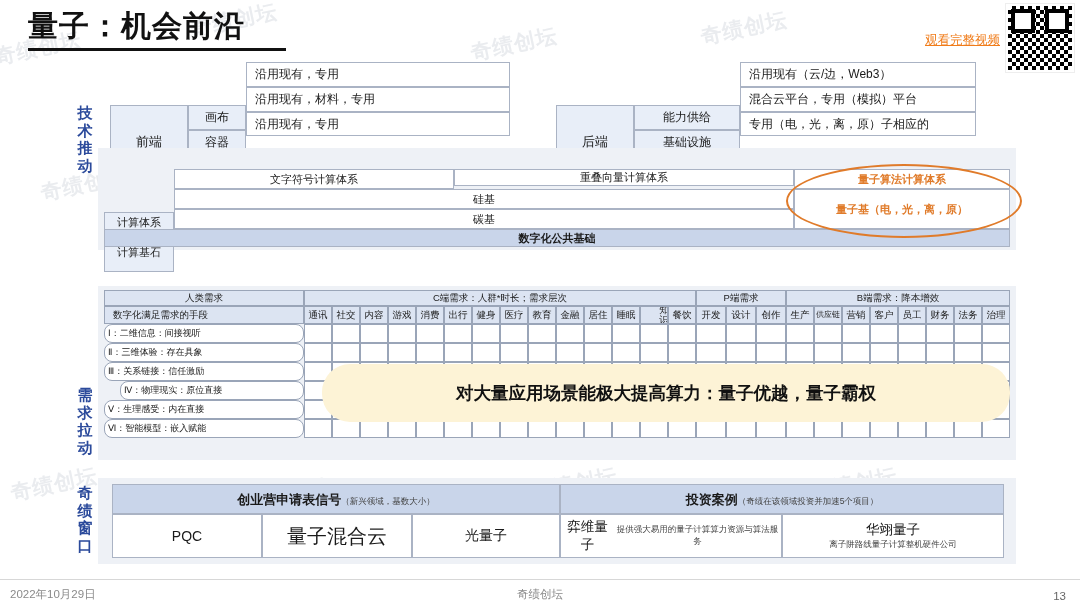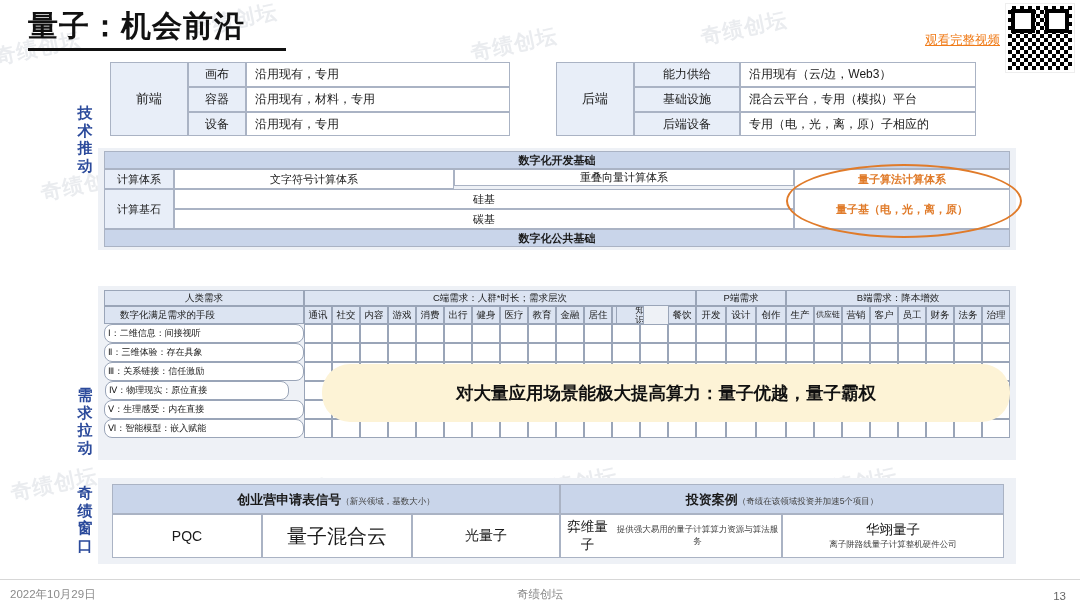--- a/index.html
+++ b/index.html
@@ -112,20 +112,21 @@
     position: absolute;
     background: #eef1f6;
     box-sizing: border-box;
   }
   .cell-head {
     background: #c9d5ea;
     font-weight: normal;
   }
   .cell-lite {
     background: #e8eef8;
+    margin-top: 43px;
   }
   .left {
     justify-content: flex-start;
     padding-left: 8px;
     text-align: left;
   }
 
   
   .t2cell {
     position: absolute;
@@ -232,21 +233,20 @@
   <div class="grid-box left" style="left:740px; top:62px; width:236px; height:25px;">沿用现有（云/边，Web3）</div>
 
   <div class="grid-box cell-lite" style="left:634px; top:87px; width:106px; height:25px;">基础设施</div>
   <div class="grid-box left" style="left:740px; top:87px; width:236px; height:25px;">混合云平台，专用（模拟）平台</div>
 
   <div class="grid-box cell-lite" style="left:634px; top:112px; width:106px; height:24px;">后端设备</div>
   <div class="grid-box left" style="left:740px; top:112px; width:236px; height:24px;">专用（电，光，离，原）子相应的</div>
 
   <div class="panel" style="left:98px; top:148px; width:918px; height:102px; background:#eef1f6;"></div>
 
-  <div class="grid-box cell-head" style="left:104px; top:151px; width:906px; height:18px; font-size:11px; font-weight:bold;">数字化开发基础</div>
 
   <div class="grid-box cell-lite" style="left:104px; top:169px; width:70px; height:20px; font-size:11px;">计算体系</div>
   <div class="grid-box" style="left:174px; top:169px; width:280px; height:20px; font-size:11px;">文字符号计算体系</div>
   <div class="grid-box" style="left:454px; top:169px; width:340px; height:17px; font-size:11px;">重叠向量计算体系</div>
   <div class="grid-box orange-text" style="left:794px; top:169px; width:216px; height:20px; font-size:11px;">量子算法计算体系</div>
 
   <div class="grid-box cell-lite" style="left:104px; top:189px; width:70px; height:40px; font-size:11px;">计算基石</div>
   <div class="grid-box" style="left:174px; top:189px; width:620px; height:20px; font-size:11px;">硅基</div>
   <div class="grid-box" style="left:174px; top:209px; width:620px; height:20px; font-size:11px;">碳基</div>
   <div class="grid-box orange-text" style="left:794px; top:189px; width:216px; height:40px; font-size:11px;">量子基（电，光，离，原）</div>
@@ -257,54 +257,54 @@
 
   <div class="vlabel" style="left:72px; top:346px;margin-top:40px;">需求拉动</div>
 
   <div class="panel" style="left:98px; top:286px; width:918px; height:174px; background:#eef1f6;"></div>
 
   <div class="t2cell t2head" style="left:104px; top:290px; width:200px; height:16px;">人类需求</div>
   <div class="t2cell t2head" style="left:304px; top:290px; width:392px; height:16px;">C端需求：人群*时长；需求层次</div>
   <div class="t2cell t2head" style="left:696px; top:290px; width:90px; height:16px;">P端需求</div>
   <div class="t2cell t2head" style="left:786px; top:290px; width:224px; height:16px;">B端需求：降本增效</div>
 
-  <div class="t2cell t2head" style="left:104px; top:306px; width:200px; height:18px; justify-content:flex-start; padding-left:15px;">数字化满足需求的手段</div>
+  <div class="t2cell t2head" style="left:104px; top:306px; width:200px; height:18px; justify-content:flex-start; padding-left:8px;">数字化满足需求的手段</div>
 
   <div class="t2cell t2head" style="left:304px; top:306px; width:28px; height:18px;">通讯</div>
   <div class="t2cell t2head" style="left:332px; top:306px; width:28px; height:18px;">社交</div>
   <div class="t2cell t2head" style="left:360px; top:306px; width:28px; height:18px;">内容</div>
   <div class="t2cell t2head" style="left:388px; top:306px; width:28px; height:18px;">游戏</div>
   <div class="t2cell t2head" style="left:416px; top:306px; width:28px; height:18px;">消费</div>
   <div class="t2cell t2head" style="left:444px; top:306px; width:28px; height:18px;">出行</div>
   <div class="t2cell t2head" style="left:472px; top:306px; width:28px; height:18px;">健身</div>
   <div class="t2cell t2head" style="left:500px; top:306px; width:28px; height:18px;">医疗</div>
   <div class="t2cell t2head" style="left:528px; top:306px; width:28px; height:18px;">教育</div>
   <div class="t2cell t2head" style="left:556px; top:306px; width:28px; height:18px;">金融</div>
   <div class="t2cell t2head" style="left:584px; top:306px; width:28px; height:18px;">居住</div>
   <div class="t2cell t2head" style="left:612px; top:306px; width:28px; height:18px;">睡眠</div>
-  <div class="t2cell t2head" style="left:616px; top:306px; width:28px; height:18px;padding-left:20px;">知识</div>
+  <div class="t2cell t2head" style="left:640px; top:306px; width:28px; height:18px;padding-left:20px;">知识</div>
   <div class="t2cell t2head" style="left:668px; top:306px; width:28px; height:18px;">餐饮</div>
 
   <div class="t2cell t2head" style="left:696px; top:306px; width:30px; height:18px;">开发</div>
   <div class="t2cell t2head" style="left:726px; top:306px; width:30px; height:18px;">设计</div>
   <div class="t2cell t2head" style="left:756px; top:306px; width:30px; height:18px;">创作</div>
 
   <div class="t2cell t2head" style="left:786px; top:306px; width:28px; height:18px;">生产</div>
   <div class="t2cell t2head" style="left:814px; top:306px; width:28px; height:18px; font-size:8px;">供应链</div>
   <div class="t2cell t2head" style="left:842px; top:306px; width:28px; height:18px;">营销</div>
   <div class="t2cell t2head" style="left:870px; top:306px; width:28px; height:18px;">客户</div>
   <div class="t2cell t2head" style="left:898px; top:306px; width:28px; height:18px;">员工</div>
   <div class="t2cell t2head" style="left:926px; top:306px; width:28px; height:18px;">财务</div>
   <div class="t2cell t2head" style="left:954px; top:306px; width:28px; height:18px;">法务</div>
   <div class="t2cell t2head" style="left:982px; top:306px; width:28px; height:18px;">治理</div>
 
   <div class="t2cell t2row-label" style="left:104px; top:324px; width:200px; height:19px;">Ⅰ：二维信息：间接视听</div>
   <div class="t2cell t2row-label" style="left:104px; top:343px; width:200px; height:19px;">Ⅱ：三维体验：存在具象</div>
   <div class="t2cell t2row-label" style="left:104px; top:362px; width:200px; height:19px;">Ⅲ：关系链接：信任激励</div>
-  <div class="t2cell t2row-label" style="left:105px; top:381px; width:184px; height:19px;">Ⅳ：物理现实：原位直接</div>
+  <div class="t2cell t2row-label" style="left:120px; top:381px; width:184px; height:19px;">Ⅳ：物理现实：原位直接</div>
   <div class="t2cell t2row-label" style="left:104px; top:400px; width:200px; height:19px;">Ⅴ：生理感受：内在直接</div>
   <div class="t2cell t2row-label" style="left:104px; top:419px; width:200px; height:19px;">Ⅵ：智能模型：嵌入赋能</div>
 
   <div id="demand-grid">
       <div class="t2cell" style="left: 304px; top: 324px; width: 28px; height: 19px;"></div>
       <div class="t2cell" style="left: 332px; top: 324px; width: 28px; height: 19px;"></div>
       <div class="t2cell" style="left: 360px; top: 324px; width: 28px; height: 19px;"></div>
       <div class="t2cell" style="left: 388px; top: 324px; width: 28px; height: 19px;"></div>
       <div class="t2cell" style="left: 416px; top: 324px; width: 28px; height: 19px;"></div>
       <div class="t2cell" style="left: 444px; top: 324px; width: 28px; height: 19px;"></div>

